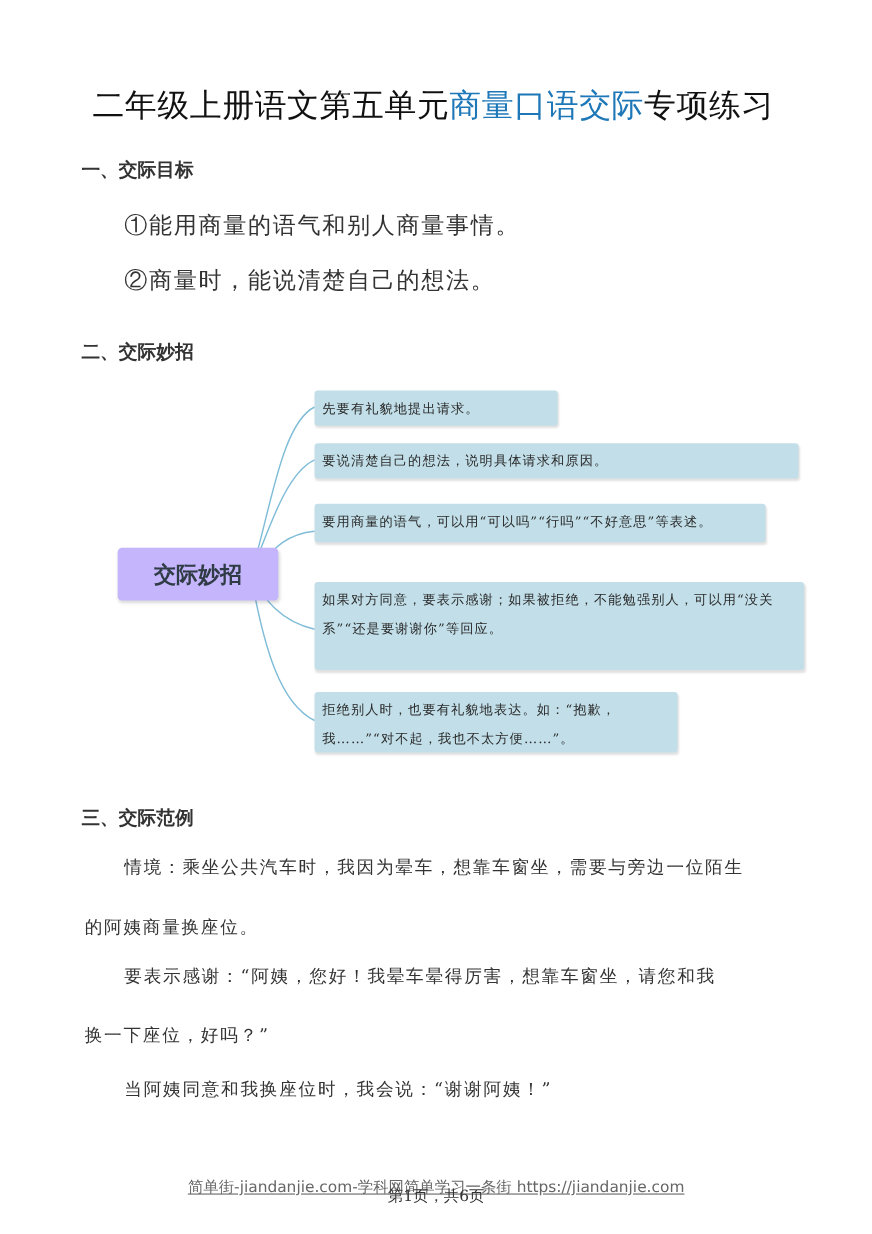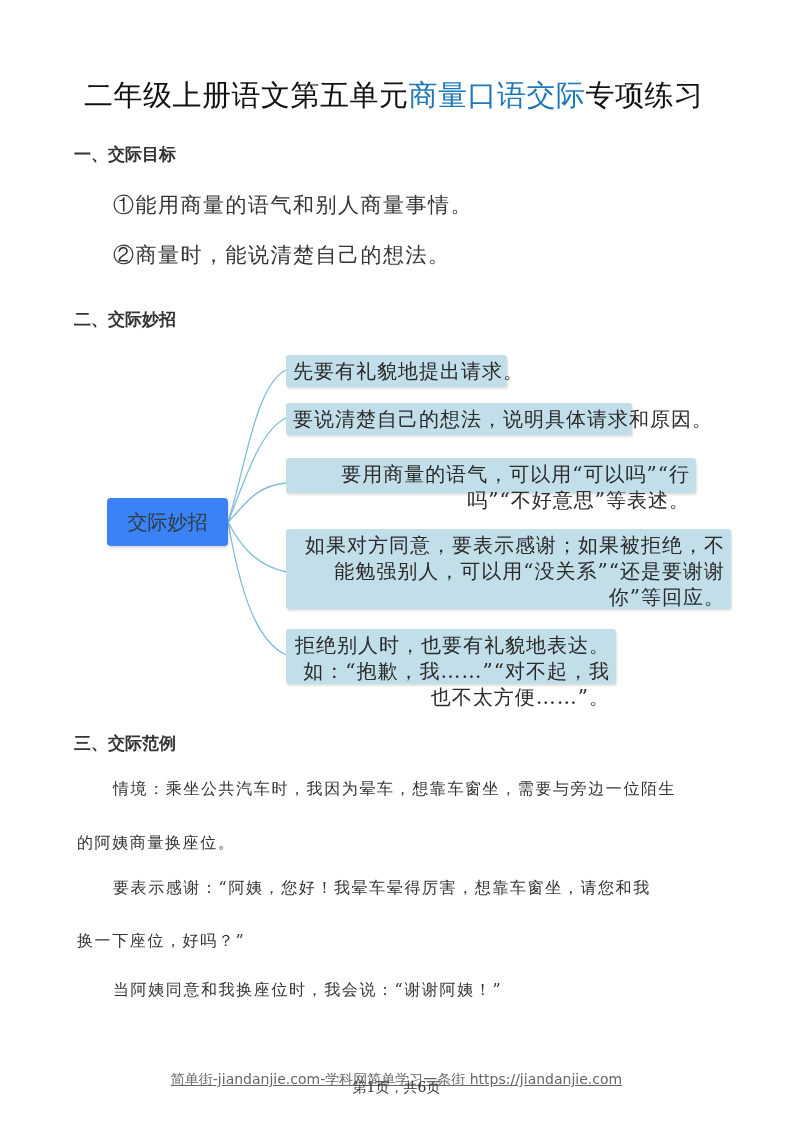--- a/index.html
+++ b/index.html
@@ -4,27 +4,27 @@
 <style>
   html, body { margin:0; padding:0; }
   body { width:793px; height:1122px; background:#ffffff; position:relative; overflow:hidden;
          font-family:"DejaVu Serif","Liberation Serif",serif; color:#222; }
   .page-title { position:absolute; left:84px; top:76px; font-family:Liberation Sans, sans-serif;
          font-size:29px; letter-spacing:0.5px; color:#111; white-space:nowrap; }
   .page-title .accent { color:#1e78b8; }
   .section-heading { position:absolute; left:74px; font-family:"DejaVu Sans","Liberation Sans",sans-serif;
          font-size:17px; font-weight:bold; color:#333; white-space:nowrap; }
   .goal { position:absolute; left:113px; font-size:21px; letter-spacing:1.5px; color:#333; white-space:nowrap; }
-  .mind-center { position:absolute; left:107px; top:498px; width:121px; height:48px; background:#3b82f6;
+  .mind-center { position:absolute; left:107px; top:498px; width:146px; height:48px; background:#c4b5fd;
          border-radius:4px; box-shadow:1px 2px 3px rgba(0,0,0,0.15);
-         font-family:"DejaVu Sans","Liberation Sans",sans-serif; font-size:20px; font-weight:normal; color:#2f3b45;
+         font-family:"DejaVu Sans","Liberation Sans",sans-serif; font-size:20px; font-weight:bold; color:#2f3b45;
          display:flex; align-items:center; justify-content:center; }
   .tip { position:absolute; left:286px; background:#c2dfe9; border-radius:3px;
-         box-shadow:1px 2px 2px rgba(0,0,0,0.12); font-size:20px; line-height:26px; color:#2a2a2a;
-         padding:3px 6px 3px 7px; box-sizing:border-box; letter-spacing:1px;text-align:right; }
+         box-shadow:1px 2px 2px rgba(0,0,0,0.12); font-size:12px; line-height:26px; color:#2a2a2a;
+         padding:3px 6px 3px 7px; box-sizing:border-box; letter-spacing:1px; }
   .branches { position:absolute; left:0; top:0; width:793px; height:1122px; pointer-events:none; }
   .para { position:absolute; font-size:16px; letter-spacing:1.6px; color:#333; white-space:nowrap; }
   .footer-watermark { position:absolute; left:0; width:793px; top:1071px; text-align:center;
          font-family:"DejaVu Sans","Liberation Sans",sans-serif; font-size:14px; color:#666; white-space:nowrap;text-decoration:underline; }
   .footer-page { position:absolute; left:0; width:793px; top:1079px; text-align:center; font-size:14px; color:#333;
          white-space:nowrap; }
 </style>
 </head>
 <body>
 
@@ -44,21 +44,21 @@
     <path d="M228 522 C 245 480, 260 430, 286 418"></path>
     <path d="M228 522 C 245 505, 255 486, 286 483"></path>
     <path d="M228 522 C 240 545, 255 565, 286 572"></path>
     <path d="M228 522 C 240 590, 255 640, 286 655"></path>
   </g>
 </svg>
 
 <div class="mind-center">交际妙招</div>
 
 <div class="tip" style="top:355px; width:221px; height:32px; white-space:nowrap;">先要有礼貌地提出请求。</div>
-<div class="tip" style="top:403px; width:346px; height:32px; white-space:nowrap;">要说清楚自己的想法，说明具体请求和原因。</div>
+<div class="tip" style="top:403px; width:440px; height:32px; white-space:nowrap;">要说清楚自己的想法，说明具体请求和原因。</div>
 <div class="tip" style="top:458px; width:410px; height:35px;">要用商量的语气，可以用“可以吗”“行吗”“不好意思”等表述。</div>
 <div class="tip" style="top:529px; width:445px; height:80px;">如果对方同意，要表示感谢；如果被拒绝，不能勉强别人，可以用“没关系”“还是要谢谢你”等回应。</div>
 <div class="tip" style="top:629px; width:330px; height:55px;">拒绝别人时，也要有礼貌地表达。如：“抱歉，我……”“对不起，我也不太方便……”。</div>
 
 <div class="section-heading" style="top:732px;">三、交际范例</div>
 <div class="para" style="left:113px; top:779px;">情境：乘坐公共汽车时，我因为晕车，想靠车窗坐，需要与旁边一位陌生</div>
 <div class="para" style="left:77px; top:833px;">的阿姨商量换座位。</div>
 <div class="para" style="left:113px; top:878px;">要表示感谢：“阿姨，您好！我晕车晕得厉害，想靠车窗坐，请您和我</div>
 <div class="para" style="left:77px; top:931px;">换一下座位，好吗？”</div>
 <div class="para" style="left:113px; top:980px;">当阿姨同意和我换座位时，我会说：“谢谢阿姨！”</div>

